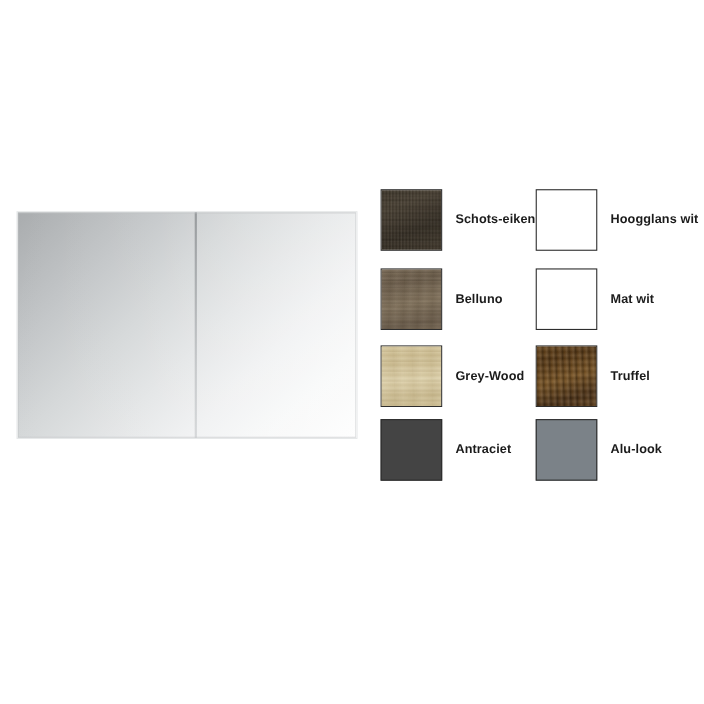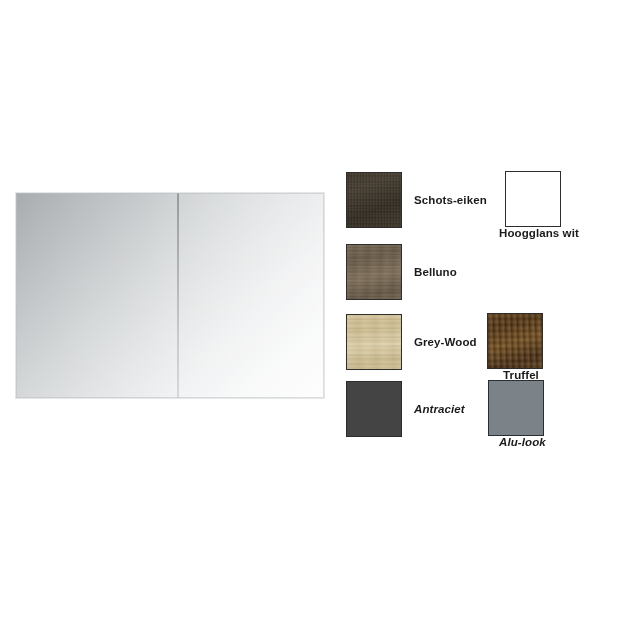--- a/index.html
+++ b/index.html
@@ -107,21 +107,21 @@
     height: 58px;
   }
   .finish-item {
     position: absolute;
     top: 0;
     height: 58px;
     display: flex;
     align-items: center;
   }
   .finish-item.col-left  { left: 0px;   }
-  .finish-item.col-right { left: 141px; flex-direction: column; }
+  .finish-item.col-right { left: 141px; }
 
   .swatch {
     width: 56px;
     height: 56px;
     box-sizing: border-box;
     border: 1px solid #2d2d2d;
     flex: 0 0 auto;
     position: relative;
     overflow: hidden;
   }
@@ -213,38 +213,42 @@
       </div>
     </div>
 
     <div class="finish-row" style="top:72px;">
       <div class="finish-item col-left">
         <div class="swatch" style="border-color: rgb(45, 45, 45);">
           <div class="grain grain-truffel"></div>
         </div>
         <div class="finish-label">Belluno</div>
       </div>
+      <div class="finish-item col-right">
+        <div class="swatch swatch-solid" style="background: rgb(255, 255, 255); border-color: rgb(45, 45, 45);"></div>
+        <div class="finish-label">Mat wit</div>
+      </div>
     </div>
 
     <div class="finish-row" style="top:142px;padding-left:36px;">
       <div class="finish-item col-left">
         <div class="swatch" style="border-color: rgb(45, 45, 45);">
           <div class="grain grain-greywood"></div>
         </div>
         <div class="finish-label">Grey-Wood</div>
       </div>
       <div class="finish-item col-right">
         <div class="swatch" style="border-color: rgb(45, 45, 45);">
           <div class="grain grain-belluno"></div>
         </div>
         <div class="finish-label">Truffel</div>
       </div>
     </div>
 
-    <div class="finish-row" style="top:209px;font-style:italic;">
+    <div class="finish-row" style="top:209px;">
       <div class="finish-item col-left">
         <div class="swatch swatch-solid" style="background: rgb(68, 68, 68); border-color: rgb(45, 45, 45);"></div>
         <div class="finish-label">Antraciet</div>
       </div>
       <div class="finish-item col-right">
         <div class="swatch swatch-solid" style="background: rgb(123, 130, 136); border-color: rgb(45, 45, 45);"></div>
         <div class="finish-label">Alu-look</div>
       </div>
     </div>
 

